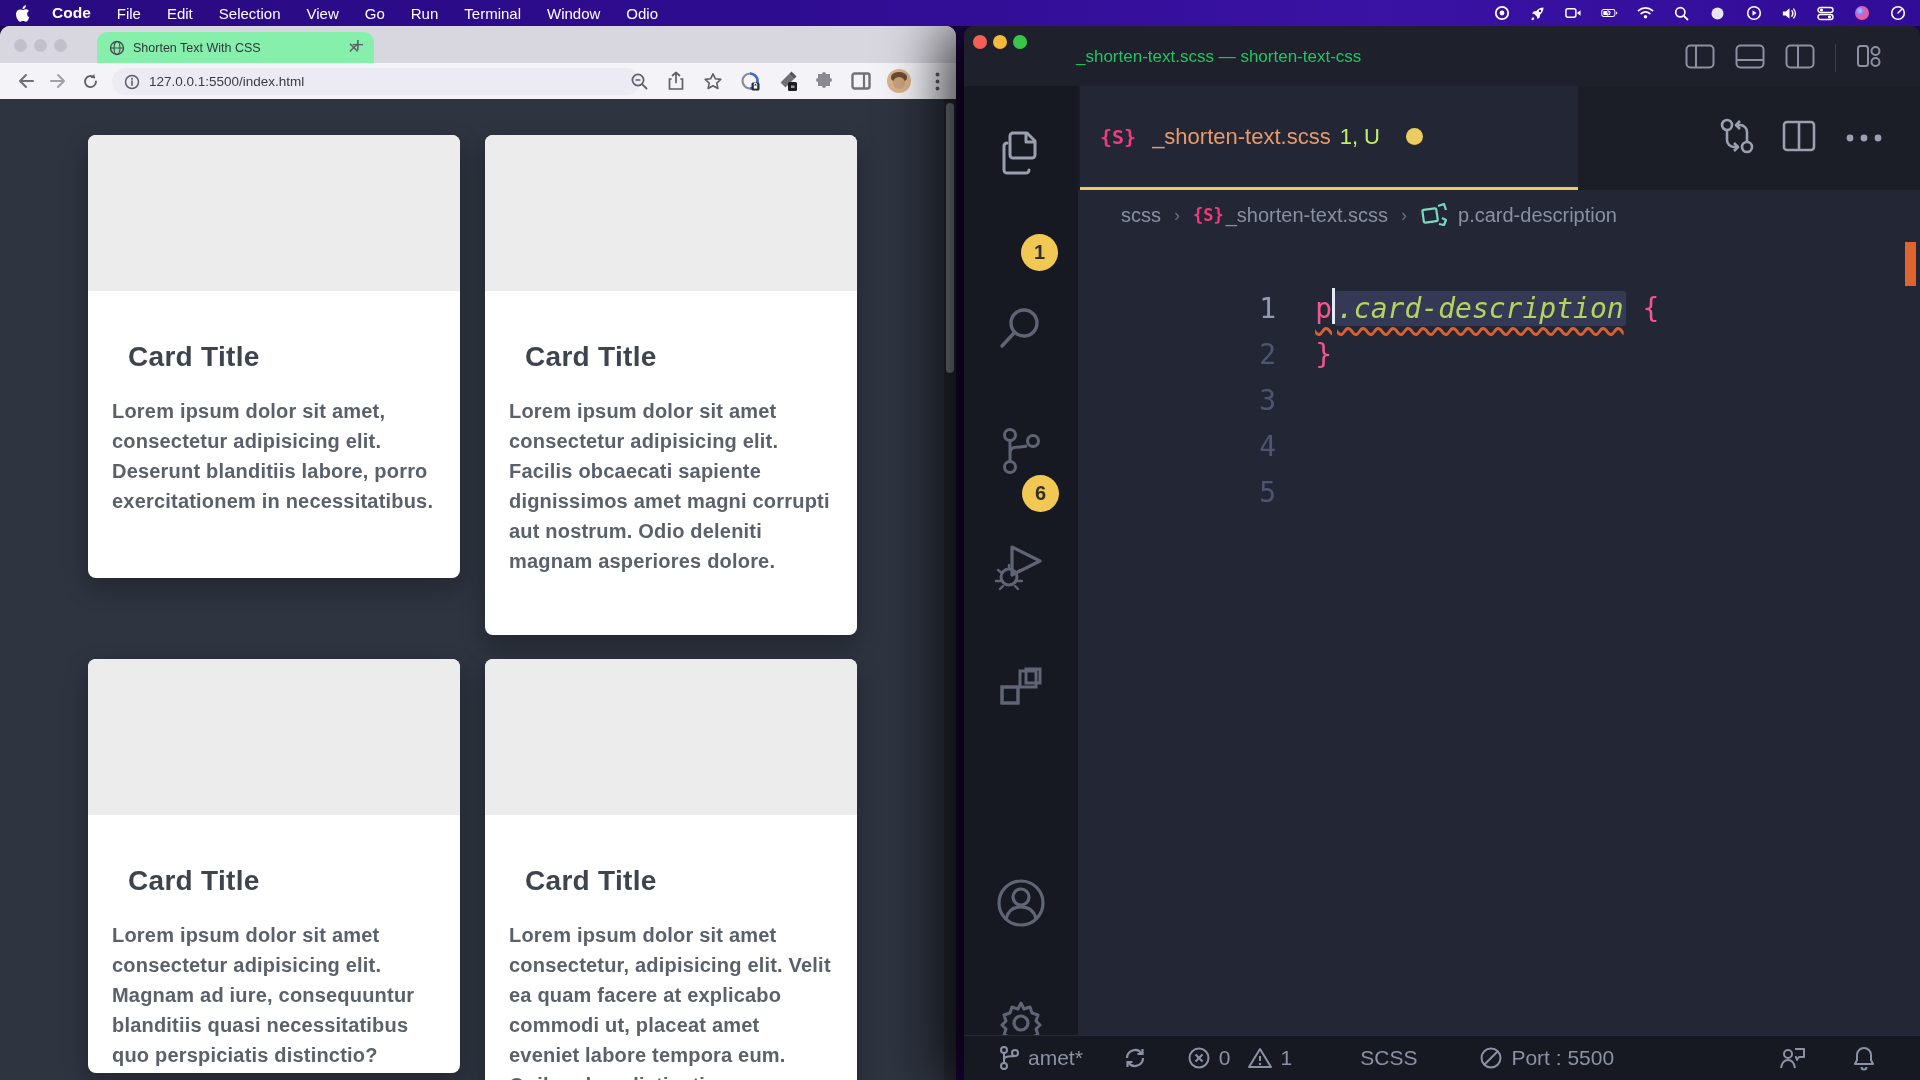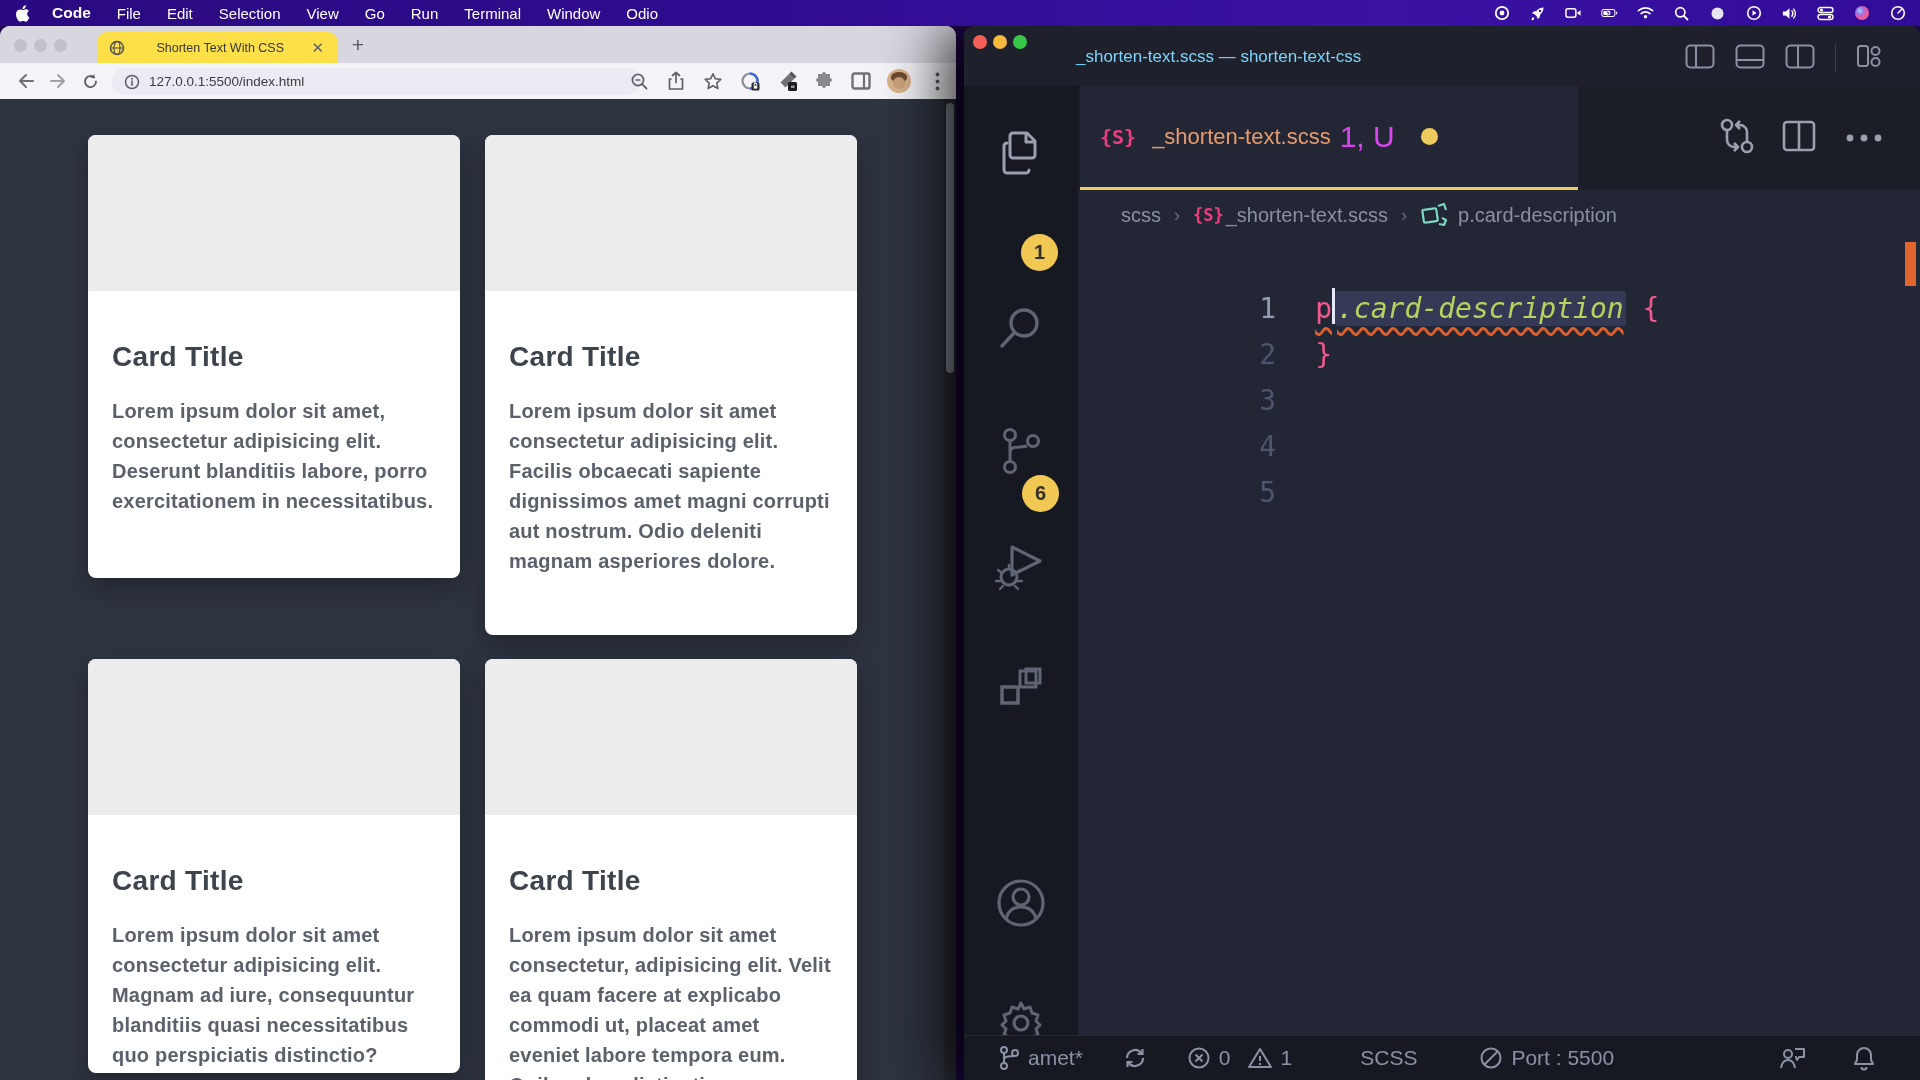--- a/index.html
+++ b/index.html
@@ -17,22 +17,22 @@
   .mb-ico { width:17px; height:17px; display:flex; align-items:center; justify-content:center; }
   .mb-ico svg { display:block; }
 
   
   #browser { position:absolute; left:0; top:26px; width:956px; height:1054px;
     border-radius:10px 10px 0 0; background:#f4f3f8; overflow:hidden;
     box-shadow:0 18px 50px rgba(0,0,0,.5); }
   .tabstrip { position:absolute; left:0; top:0; width:100%; height:37px; background:#d8d7e0; }
   .traffic { position:absolute; top:13px; width:13px; height:13px; border-radius:50%; background:#c2c1cb; }
   .t1{left:14px;} .t2{left:34px;} .t3{left:54px;}
-  .btab { position:absolute; left:97px; top:6px; width:241px; height:31px; background:#fde047;
-    border-radius:10px 10px 0 0; display:flex; align-items:center; padding:0 10px 0 12px;text-align:center; }
+  .btab { position:absolute; left:97px; top:6px; width:277px; height:31px; background:#86efac;
+    border-radius:10px 10px 0 0; display:flex; align-items:center; padding:0 10px 0 12px; }
   .btab-title { flex:1; font-size:12.5px; color:#35353b; white-space:nowrap; overflow:hidden; margin-left:8px; }
   .btab-close { color:#5f6068; font-size:15px; line-height:1; padding:2px 4px; border-radius:4px; }
   .newtab { position:absolute; left:344px; top:5px; width:28px; height:28px; color:#5a5b62;
     font-size:21px; display:flex; align-items:center; justify-content:center; }
   .toolbar { position:absolute; left:0; top:37px; width:100%; height:36px; background:#f4f3f8;
     display:flex; align-items:center; }
   .nav-ico { width:24px; height:24px; display:flex; align-items:center; justify-content:center; }
   .nav-back{ margin-left:14px; } .nav-fwd{ margin-left:8px; } .nav-reload{ margin-left:8px; }
   .urlpill { position:absolute; left:112px; top:5px; width:528px; height:27px; background:#eceaf2;
     border-radius:14px; display:flex; align-items:center; padding:0 12px; }
@@ -44,51 +44,51 @@
   .avatar:after{ content:""; position:absolute; left:6px; top:8px; width:12px; height:12px; border-radius:50%; background:#caa27b;}
 
   .content { position:absolute; left:0; top:73px; width:100%; height:981px; background:#2e3440; overflow:hidden; }
   .pg-scrollbar { position:absolute; right:0; top:0; width:12px; height:100%; background:#272b33; }
   .pg-thumb { position:absolute; right:2px; top:4px; width:8px; height:270px; border-radius:4px; background:#7e838c; }
 
   .card { position:absolute; width:372px; background:#fff; border-radius:8px; overflow:hidden;
     box-shadow:0 10px 24px rgba(0,0,0,.28); }
   .card-img { width:100%; height:156px; background:#ececec; }
   .card-body { padding:50px 26px 28px 24px; }
-  .card-title { font-size:28px; font-weight:bold; color:#3d444e; letter-spacing:.3px; }
+  .card-title { font-size:28px; font-weight:bold; color:#3d444e; letter-spacing:.3px;margin-left:16px; }
   .card-text { margin-top:23px; font-size:20px; line-height:30px; color:#5a616b; font-weight:bold;
     letter-spacing:.2px; }
   #card1 { left:88px; top:36px;  height:443px; }
   #card2 { left:485px; top:36px; height:500px; }
   #card3 { left:88px; top:560px; height:414px; }
   #card4 { left:485px; top:560px; height:560px; }
 
   
   #vscode { position:absolute; left:964px; top:26px; width:956px; height:1054px;
     border-radius:10px 10px 0 0; background:#232634; overflow:hidden;
     box-shadow:-28px 0 55px rgba(0,0,0,.55), 0 18px 50px rgba(0,0,0,.5); }
   .vs-titlebar { position:absolute; left:0; top:0; width:100%; height:60px; background:#1e202b; }
   .light { position:absolute; top:9px; width:14px; height:14px; border-radius:50%; }
   .l-red{left:9px; background:#f55f57;} .l-yel{left:29px; background:#f5b93c;} .l-grn{left:49px; background:#37c649;}
-  .vs-title { position:absolute; left:112px; top:21px; font-size:17px; color:#7dd3fc; white-space:nowrap; }
+  .vs-title { position:absolute; left:112px; top:21px; font-size:17px; color:#22c55e; white-space:nowrap; }
   .layout-icons { position:absolute; right:38px; top:17px; display:flex; align-items:center; gap:20px; }
   .layout-icons .sep { width:1px; height:28px; background:#3a3e4e; }
 
   .activitybar { position:absolute; left:0; top:60px; width:114px; bottom:45px; background:#171922; }
   .ab-ico { position:absolute; left:50%; transform:translate(-50%,-50%); }
   .ab-badge { position:absolute; width:37px; height:37px; border-radius:50%; background:#f0c853;
     color:#33302a; font-size:20px; font-weight:bold; display:flex; align-items:center; justify-content:center; z-index:2; }
 
   .tabband { position:absolute; left:114px; top:60px; right:0; height:104px; background:#1b1d27; }
   .vtab { position:absolute; left:2px; top:0; width:498px; height:101px; background:#232634;
     display:flex; align-items:center; padding-left:20px; }
   .vtab-underline { position:absolute; left:2px; top:101px; width:498px; height:3.5px; background:#eecb5f; }
   .scss-icon { color:#ee3d7f; font-weight:bold; font-size:20px; font-family:"DejaVu Sans Mono",monospace; }
   .vtab-name { margin-left:16px; font-size:22px; color:#e79b6d; }
-  .vtab-suffix { margin-left:9px; font-size:30px; color:#d946ef; }
+  .vtab-suffix { margin-left:9px; font-size:22px; color:#bef264; }
   .vtab-dot { margin-left:26px; width:17px; height:17px; border-radius:50%; background:#eecb5f; }
   .editor-actions { position:absolute; right:36px; top:32px; display:flex; align-items:center; gap:28px; }
 
   .breadcrumb { position:absolute; left:114px; top:164px; right:0; height:50px; background:#232634;
     display:flex; align-items:center; padding-left:43px; font-size:20px; color:#8a90a4;
     white-space:nowrap; overflow:hidden; }
   .bc-sep { margin:0 13px; color:#6a7087; font-size:18px; }
   .bc-scss { font-size:17px; margin-right:2px; }
   .bc-symbol { margin-right:10px; display:flex; }
 

